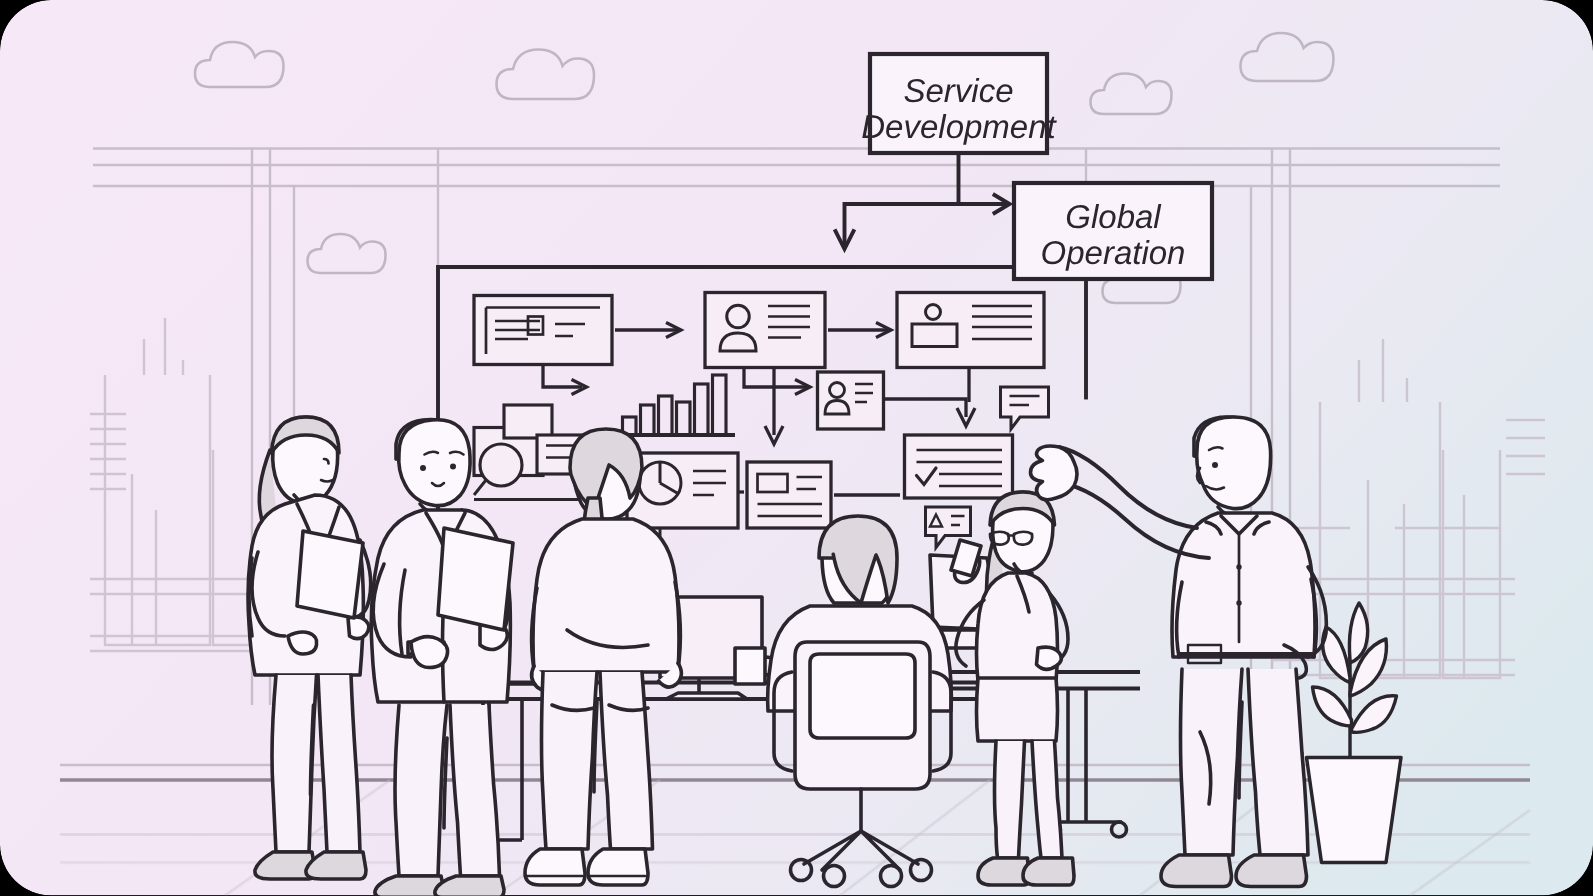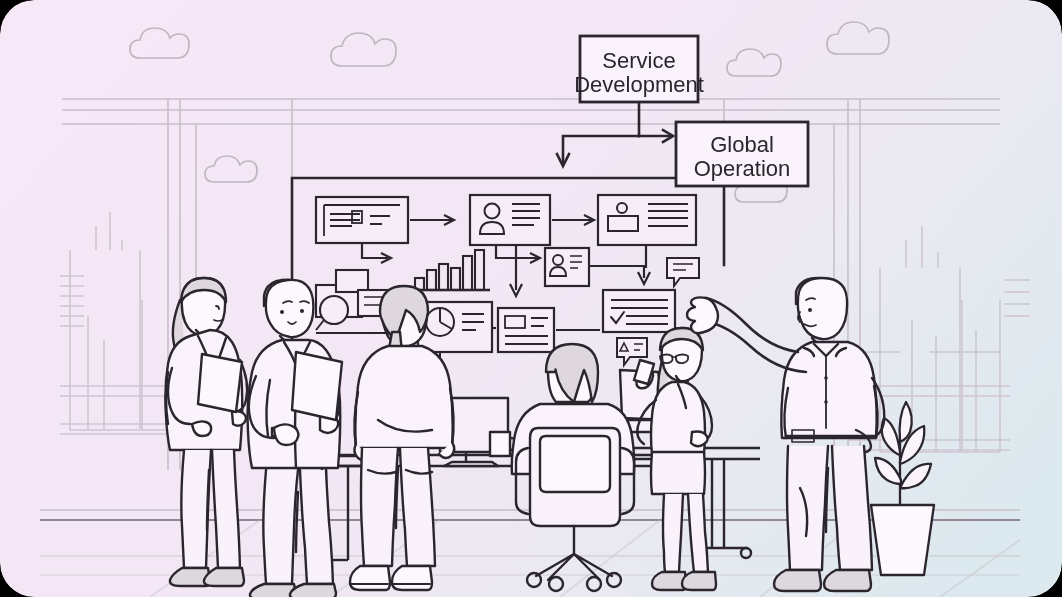--- a/index.html
+++ b/index.html
@@ -3,21 +3,21 @@
 <meta charset="utf-8">
 <title>Office Workflow Illustration</title>
 <style>
   html,body{margin:0;padding:0;background:#000;}
   body{
     width:1062px;height:597px;overflow:hidden;
     font-family:"Liberation Sans","DejaVu Sans",sans-serif;
   }
   #scene{
     position:relative;width:1062px;height:597px;
-    border-radius:34px;overflow:hidden;
+    border-radius:34px;overflow:hidden;font-style:italic;
   }
   #scene svg{display:block;width:1062px;height:597px;}
   .lbl{
     font-family:"Liberation Sans","DejaVu Sans",sans-serif;
     fill:#2b252e;
     text-anchor:middle;
   }
 </style>
 </head>
 <body>

